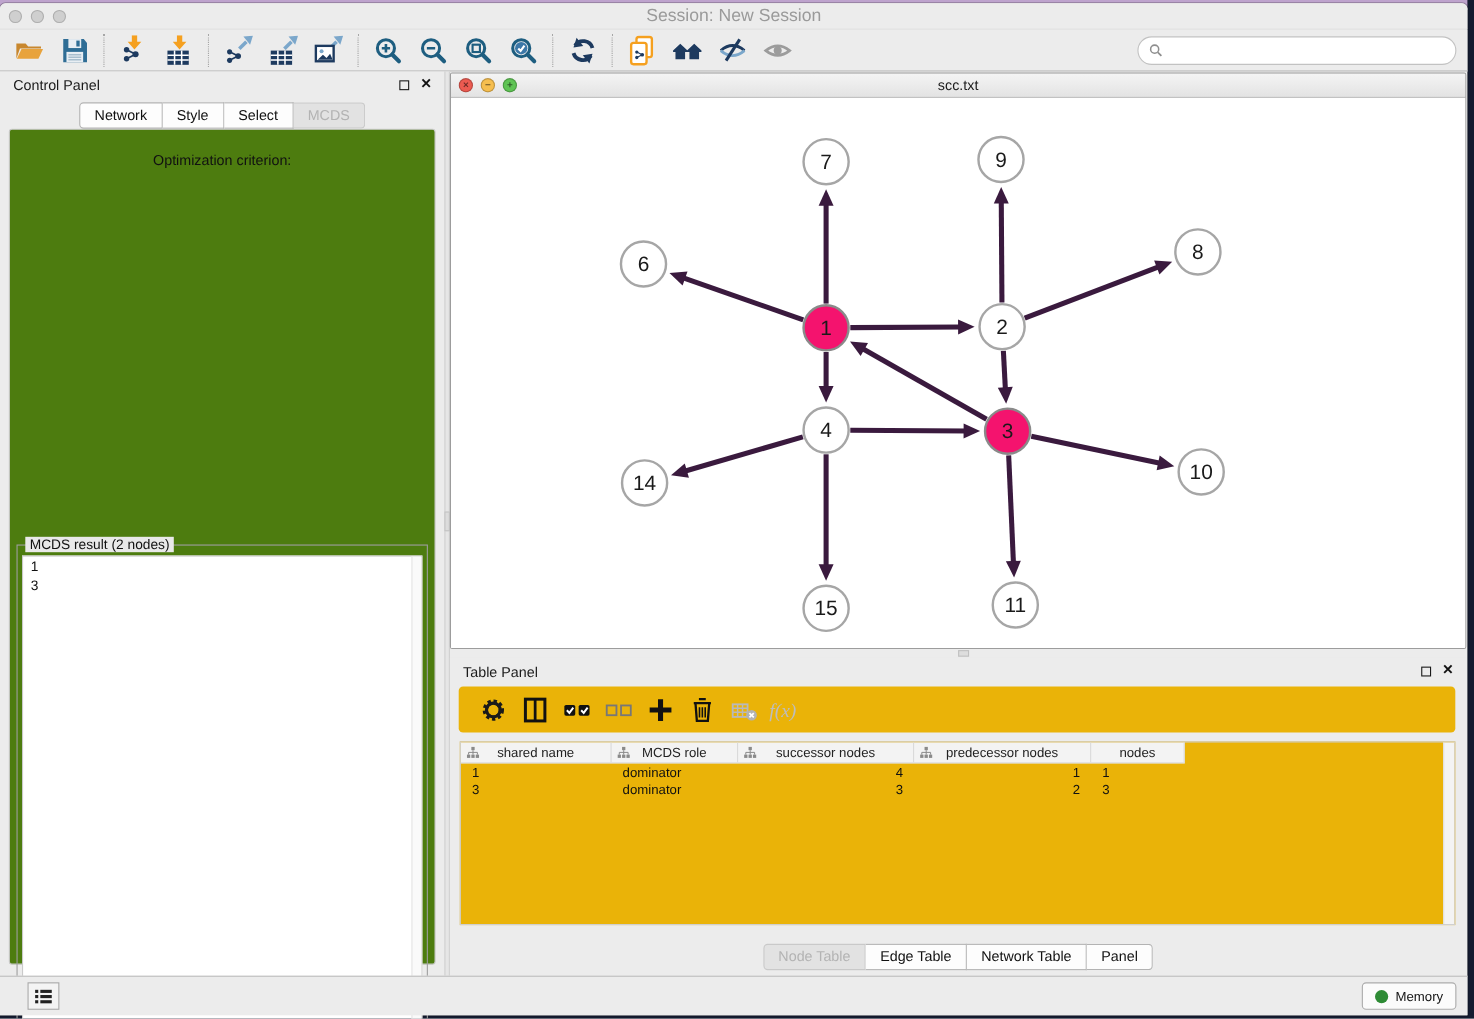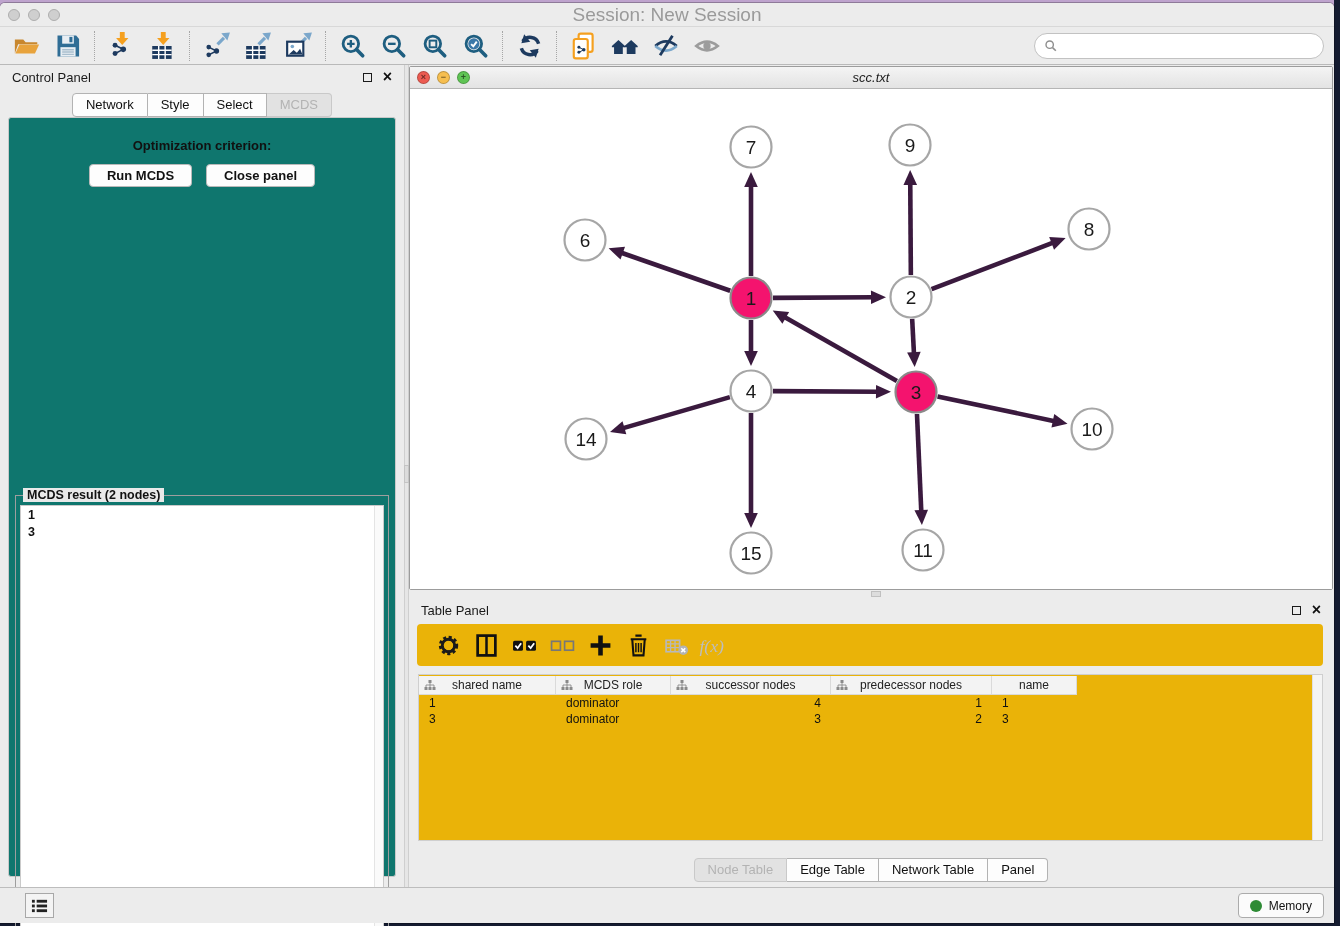--- a/index.html
+++ b/index.html
@@ -5,21 +5,21 @@
 * { box-sizing: border-box; margin: 0; padding: 0; }
 html,body { width:1340px; height:926px; }
 body { position:relative; background:#141B30; font-family:"Liberation Sans", sans-serif; overflow:hidden; }
 .wallpaper-top { position:absolute; left:0; top:0; width:1334px; height:9px; background:#BEA3CD; }
 .app { position:absolute; left:0; top:3px; width:1334px; height:920px; background:#ECECEC;
   border-radius:5px 5px 0 0; box-shadow:0 0 0 1px rgba(0,0,0,.25); display:flex; flex-direction:column; }
 
 
 .titlebar { height:24px; position:relative; display:flex; align-items:center; border-bottom:1px solid #D8D8D8; border-radius:5px 5px 0 0; background:#ECECEC; }
 .tl { width:12px; height:12px; border-radius:50%; margin-left:8px; background:#CFCFCF; border:1px solid #AEAEAE; }
-.win-title { position:absolute; left:0; right:0; text-align:center; font-size:19px; color:#9A9A9A; }
+.win-title { position:absolute; left:0; right:0; text-align:center; font-size:16px; color:#9A9A9A; }
 
 
 .toolbar { height:38px; display:flex; align-items:center; padding:0 6px; background:#ECECEC; border-bottom:1px solid #B9B9B9; position:relative; }
 .tbtn { width:41px; height:33px; display:flex; align-items:center; justify-content:center; }
 .tbtn svg { width:28px; height:28px; }
 .tsep { width:1px; height:30px; border-left:1px dotted #A6A6A6; margin:0 6px; }
 .searchbox { position:absolute; right:10px; top:6px; width:290px; height:26px; background:#fff; border:1px solid #C2C2C2; border-radius:13px; display:flex; align-items:center; padding:0 9px; }
 .searchbox svg { width:14px; height:14px; flex:0 0 auto; }
 .search-input { border:none; outline:none; background:transparent; flex:1; margin-left:5px; font-size:12px; font-family:"Liberation Sans",sans-serif; }
 
@@ -34,40 +34,40 @@
 .panel-icons { position:absolute; right:12px; top:0; height:24px; display:flex; align-items:center; gap:11px; }
 .float-icon { width:9px; height:9px; border:1.5px solid #1A1A1A; background:transparent; }
 .close-x { font-size:16px; font-weight:bold; color:#111; line-height:1; }
 
 .ctabs { display:flex; justify-content:center; position:relative; z-index:2; margin-top:4px; }
 .ctab { font-size:13px; padding:3px 13px 4px; background:#FDFDFD; border:1px solid #B3B3B3; border-left:none; color:#111; cursor:default; }
 .ctab:first-child { border-left:1px solid #B3B3B3; border-radius:4px 0 0 4px; }
 .ctab:last-child { border-radius:0 4px 4px 0; }
 .ctab.active { background:#E2E2E2; color:#B3B3B3; border-color:#C9C9C9; }
 
-.cp-box { position:absolute; left:8px; right:8px; top:52px; bottom:10px; background:#0f766e; border:1px solid #C9C9C9; border-radius:3px;font-weight:bold; }
+.cp-box { position:absolute; left:8px; right:8px; top:52px; bottom:10px; background:#4d7c0f; border:1px solid #C9C9C9; border-radius:3px; }
 .opt-label { text-align:center; margin-top:20px; font-size:13px; color:#111; }
 .dropdown { margin:9px auto 0; width:312px; height:23px; background:#FDFDFD; border:1px solid #B9B9B9; border-radius:4px; display:flex; align-items:center; padding:0 10px; font-size:13px; position:relative; }
 .dd-arrows { position:absolute; right:8px; top:4px; display:flex; flex-direction:column; gap:2px; }
 .tri-up { width:0; height:0; border-left:4px solid transparent; border-right:4px solid transparent; border-bottom:5px solid #555; }
 .tri-down { width:0; height:0; border-left:4px solid transparent; border-right:4px solid transparent; border-top:5px solid #555; }
 .btn-row { display:flex; justify-content:center; gap:14px; margin-top:11px; }
 .pbtn { height:23px; padding:0 17px; background:#FDFDFD; border:1px solid #B9B9B9; border-radius:4px; font-size:13px; display:flex; align-items:center; color:#111; }
 
 .fieldset { position:absolute; left:6px; right:6px; top:377px; height:476px; border:1px solid #9E9E9E; }
 .fieldset-legend { position:absolute; top:-8px; left:7px; background:#E9E9E9; padding:0 4px; font-size:12.5px; color:#111; }
 .result-area { position:absolute; left:4px; right:4px; top:9px; bottom:4px; background:#fff; border:1px solid #CACACA; font-size:12.5px; line-height:17px; padding:1px 0 0 7px; color:#111; }
 .result-scroll { position:absolute; right:0; top:0; bottom:0; width:9px; background:#FAFAFA; border-left:1px solid #E4E4E4; }
 
 
 .net-window { position:absolute; left:0; top:1px; width:924px; height:524px; border:1px solid #9C9C9C; border-radius:2px; background:#fff; }
 .net-titlebar { height:22px; background:linear-gradient(#F4F4F4,#E3E3E3); border-bottom:1px solid #B5B5B5; position:relative; display:flex; align-items:center; }
 .tlc { width:13px; height:13px; border-radius:50%; margin-left:7px; display:flex; align-items:center; justify-content:center; font-size:9px; font-weight:bold; color:rgba(0,0,0,.55); border:1px solid rgba(0,0,0,.22); line-height:1; }
 .tlc.red { background:#EC5B51; } .tlc.yellow { background:#F6BE4F; } .tlc.green { background:#5FC454; }
-.net-title { position:absolute; left:0; right:0; text-align:center; font-size:13px; color:#1A1A1A;font-style:italic; }
+.net-title { position:absolute; left:0; right:0; text-align:center; font-size:13px; color:#1A1A1A; }
 .net-canvas { position:absolute; left:0; top:22px; right:0; bottom:0; overflow:hidden; background:#fff; }
 
 
 .hsplit { position:absolute; left:0; top:525px; width:924px; height:8px; }
 .hgrip { position:absolute; left:50%; top:1px; width:10px; height:6px; background:#DDD; border:1px solid #C0C0C0; }
 .table-panel { position:absolute; left:0; top:533px; width:924px; bottom:0; background:#ECECEC; }
 .tp-toolbar { position:absolute; left:8px; right:10px; top:26px; height:42px; background:#eab308; border-radius:4px; display:flex; align-items:center; padding-left:12px; }
 .tp-btn { width:38px; height:34px; display:flex; align-items:center; justify-content:center; }
 .tp-btn svg { width:25px; height:25px; }
 .tp-btn.wide svg { width:34px; }
@@ -268,24 +268,20 @@
         </span>
       </div>
       <div class="ctabs" id="control-tabs">
           <div class="ctab">Network</div>
           <div class="ctab">Style</div>
           <div class="ctab">Select</div>
           <div class="ctab active">MCDS</div>
         </div>
       <div class="cp-box">
         <div class="opt-label">Optimization criterion:</div>
-        <div class="btn-row">
-          <div class="pbtn">Run MCDS</div>
-          <div class="pbtn">Close panel</div>
-        </div>
         <div class="fieldset">
           <span class="fieldset-legend">MCDS result (2 nodes)</span>
           <div class="result-area" id="result-area">
             <div class="result-scroll"></div>
           <div>1</div>
               <div>3</div>
             </div>
         </div>
       </div>
     </div>
@@ -514,21 +510,21 @@
                 <span class="hicon"><svg viewBox="0 0 12 12">
                     <rect x="4.5" y="1" width="3" height="3" fill="#8A8A8A"></rect>
                     <rect x="0.5" y="8" width="3" height="3" fill="#8A8A8A"></rect>
                     <rect x="4.5" y="8" width="3" height="3" fill="#8A8A8A"></rect>
                     <rect x="8.5" y="8" width="3" height="3" fill="#8A8A8A"></rect>
                     <path d="M6 4 v2 M2 8 V6 h8 v2 M6 6 v2" stroke="#8A8A8A" stroke-width="0.9" fill="none"></path>
                   </svg></span>
                 <span>predecessor nodes</span>
               </div>
               <div class="th" style="width: 85px;">
-                <span>name</span>
+                <span>nodes</span>
               </div>
             </div>
           <div id="table-body">
               <div class="tp-row">
                 <div class="td" style="width: 137px; text-align: left;">1</div>
                 <div class="td" style="width: 115px; text-align: left;">dominator</div>
                 <div class="td" style="width: 160px; text-align: right;">4</div>
                 <div class="td" style="width: 161px; text-align: right;">1</div>
                 <div class="td" style="width: 85px; text-align: left;">1</div>
               </div>

